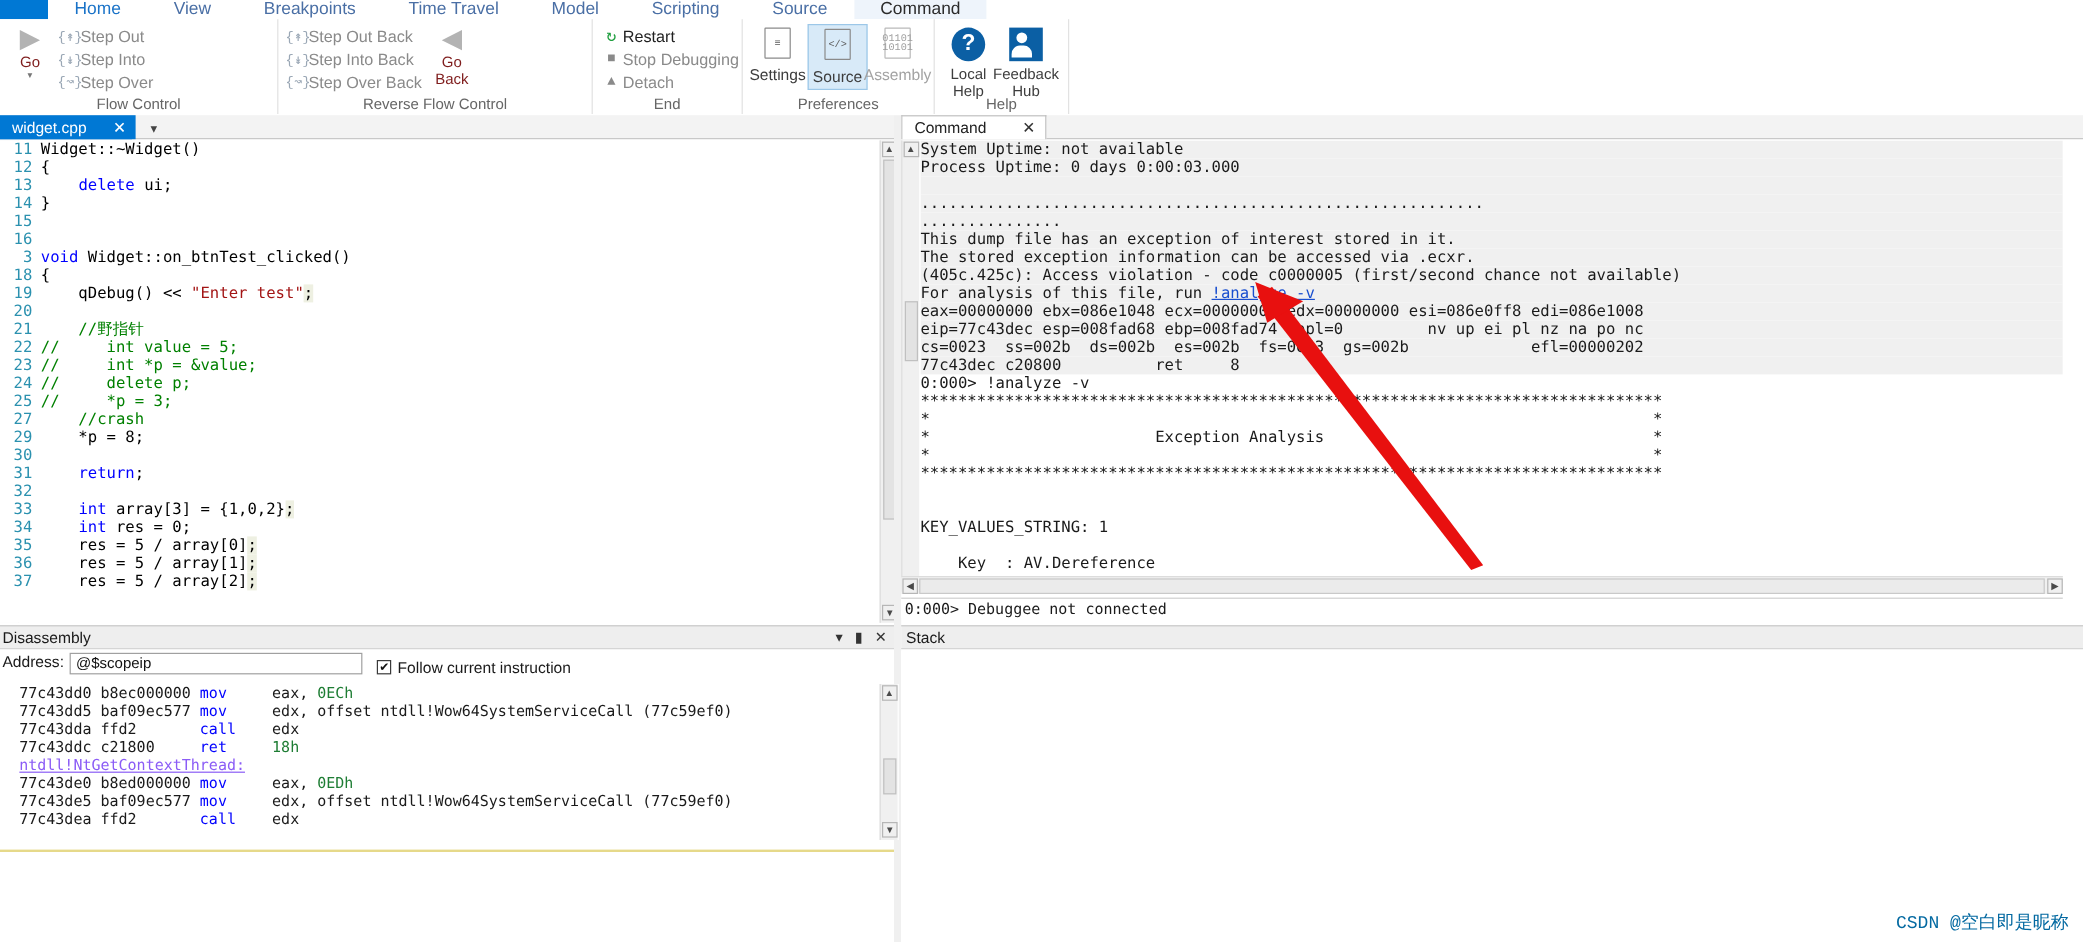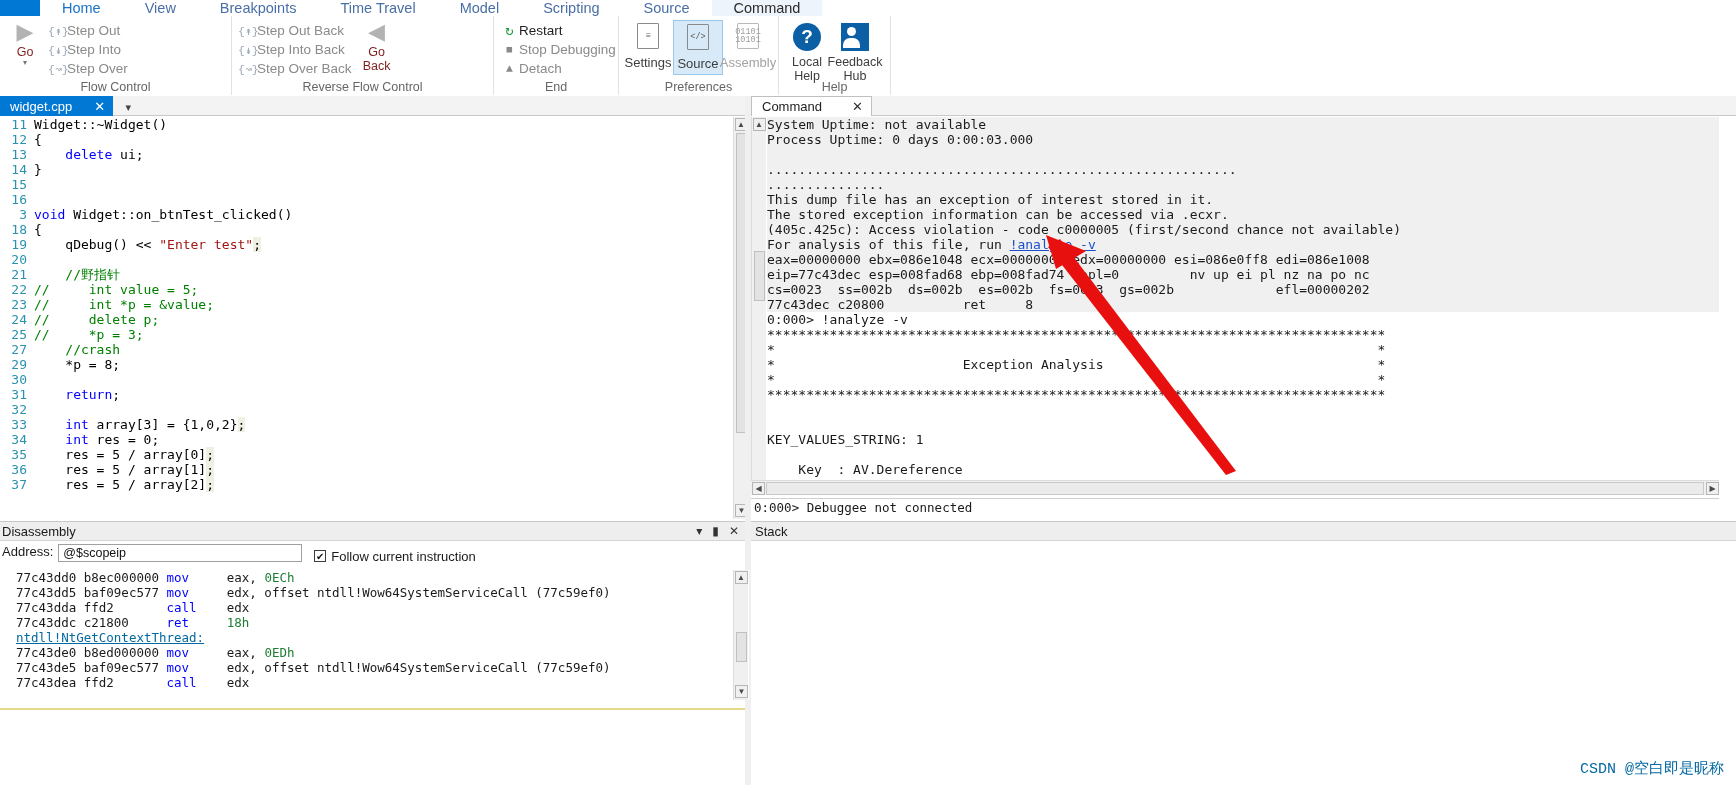--- a/index.html
+++ b/index.html
@@ -136,21 +136,21 @@
                     font-family:"Liberation Sans",sans-serif; }
   .addr-bar .chk { display:flex; align-items:center; margin-left:12px; gap:5px; }
   .addr-bar .box { width:12px; height:12px; border:1px solid #3a3a3a; background:#fff;
                    font-size:10px; line-height:11px; text-align:center; color:#111; }
   .disasm-pane { position:absolute; left:16px; top:570px; width:733px; height:130px;
                  background:#ffffff; overflow:hidden;
                  font-family:"DejaVu Sans Mono","Liberation Mono", monospace; font-size:12.5px; }
   .dl { height:15px; line-height:15px; white-space:pre; color:#1a1a1a; }
   .mn  { color:#0000ff; }
   .num { color:#1e7d34; }
-  .sym { color:#0369a1; text-decoration:underline;margin-top:16px; }
+  .sym { color:#8b5cf6; text-decoration:underline;margin-top:16px; }
 
   
   .stack-hdr { position:absolute; left:751px; top:521px; width:985px; height:20px;
                background:#eeeeee; border-top:1px solid #c8c8c8; border-bottom:1px solid #d5d5d5;
                display:flex; align-items:center; font-size:13px; color:#1a1a1a; padding-left:4px; }
   .stack-body { position:absolute; left:751px; top:542px; width:985px; height:243px; background:#fff; }
 
   .vsplit { position:absolute; left:745px; top:96px; width:6px; height:689px; background:#f0f0f0; }
   .bottom-strip { position:absolute; left:0; top:700px; width:745px; height:10px; background:#fff;
                   border-bottom:2px solid #e6d98a; }

